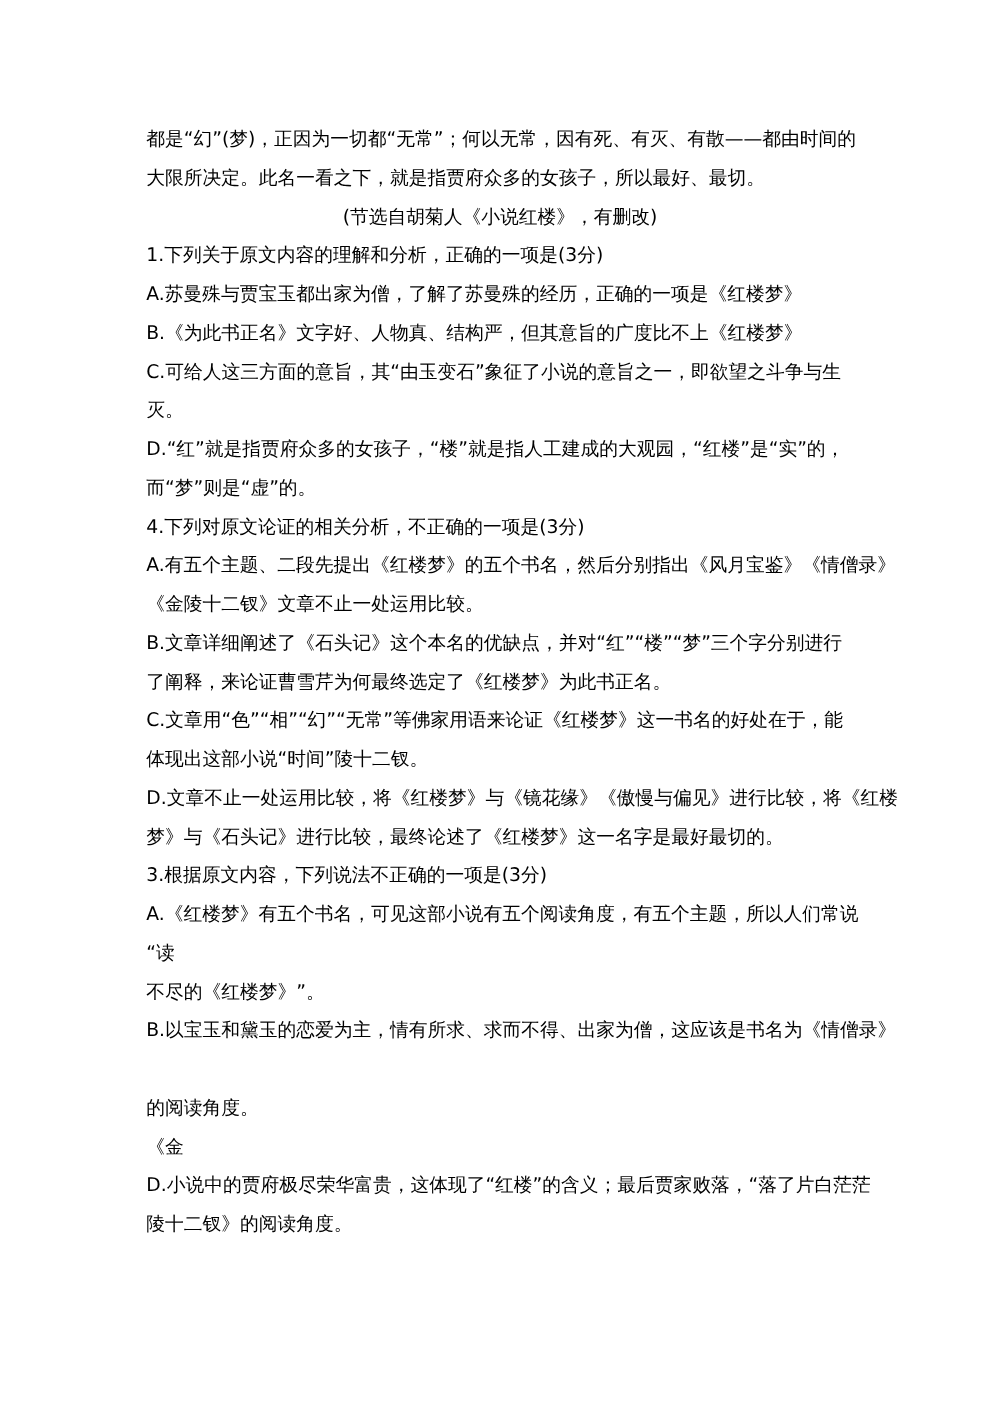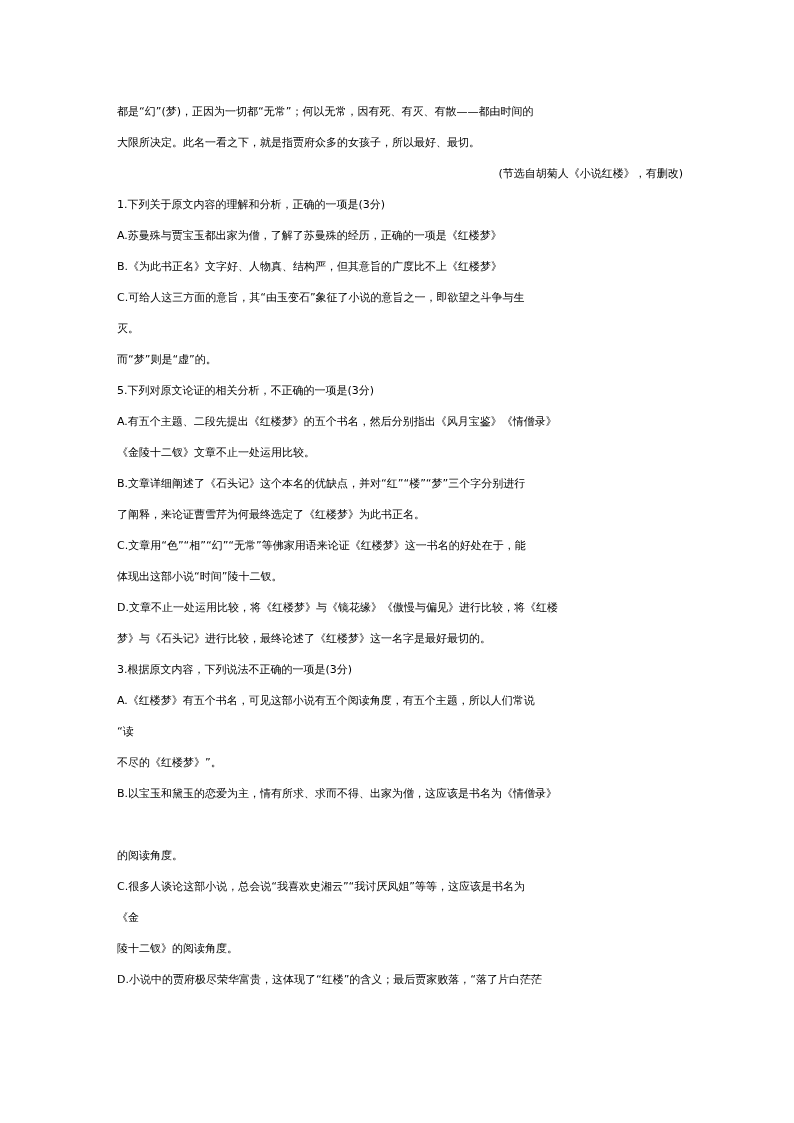--- a/index.html
+++ b/index.html
@@ -6,73 +6,73 @@
     margin: 0;
     padding: 0;
     background: #ffffff;
   }
   .page {
     position: relative;
     width: 794px;
     height: 1123px;
     background: #ffffff;
     font-family: "DejaVu Sans", "Liberation Sans", sans-serif;
-    font-size: 11px;
+    font-size: 15px;
     color: #000000;
     overflow: hidden;
   }
   .content {
     position: absolute;
     left: 117px;
     top: 96px;
     width: 566px;
   }
   .line {
     height: 31px;
     line-height: 31px;
     white-space: nowrap;
     text-align: left;
   }
   .line.right {
-    text-align: right;
+    text-align: center;
   }
 </style>
 </head>
 <body>
 
 <div class="page">
   <div class="content">
 
     <div class="line">都是“幻”(梦)，正因为一切都“无常”；何以无常，因有死、有灭、有散——都由时间的</div>
     <div class="line">大限所决定。此名一看之下，就是指贾府众多的女孩子，所以最好、最切。</div>
     <div class="line right">(节选自胡菊人《小说红楼》，有删改)</div>
 
     <div class="line">1.下列关于原文内容的理解和分析，正确的一项是(3分)</div>
     <div class="line">A.苏曼殊与贾宝玉都出家为僧，了解了苏曼殊的经历，正确的一项是《红楼梦》</div>
     <div class="line">B.《为此书正名》文字好、人物真、结构严，但其意旨的广度比不上《红楼梦》</div>
     <div class="line">C.可给人这三方面的意旨，其“由玉变石”象征了小说的意旨之一，即欲望之斗争与生</div>
     <div class="line">灭。</div>
+    <div class="line">D.“红”就是指贾府众多的女孩子，“楼”就是指人工建成的大观园，“红楼”是“实”的，</div>
     <div class="line">而“梦”则是“虚”的。</div>
 
-    <div class="line">5.下列对原文论证的相关分析，不正确的一项是(3分)</div>
+    <div class="line">4.下列对原文论证的相关分析，不正确的一项是(3分)</div>
     <div class="line">A.有五个主题、二段先提出《红楼梦》的五个书名，然后分别指出《风月宝鉴》《情僧录》</div>
     <div class="line">《金陵十二钗》文章不止一处运用比较。</div>
     <div class="line">B.文章详细阐述了《石头记》这个本名的优缺点，并对“红”“楼”“梦”三个字分别进行</div>
     <div class="line">了阐释，来论证曹雪芹为何最终选定了《红楼梦》为此书正名。</div>
     <div class="line">C.文章用“色”“相”“幻”“无常”等佛家用语来论证《红楼梦》这一书名的好处在于，能</div>
     <div class="line">体现出这部小说“时间”陵十二钗。</div>
     <div class="line">D.文章不止一处运用比较，将《红楼梦》与《镜花缘》《傲慢与偏见》进行比较，将《红楼</div>
     <div class="line">梦》与《石头记》进行比较，最终论述了《红楼梦》这一名字是最好最切的。</div>
 
     <div class="line">3.根据原文内容，下列说法不正确的一项是(3分)</div>
     <div class="line">A.《红楼梦》有五个书名，可见这部小说有五个阅读角度，有五个主题，所以人们常说</div>
     <div class="line">“读</div>
     <div class="line">不尽的《红楼梦》”。</div>
     <div class="line">B.以宝玉和黛玉的恋爱为主，情有所求、求而不得、出家为僧，这应该是书名为《情僧录》</div>
     <div class="line"></div>
     <div class="line">的阅读角度。</div>
-    <div class="line">C.很多人谈论这部小说，总会说“我喜欢史湘云”“我讨厌凤姐”等等，这应该是书名为</div>
     <div class="line">《金</div>
+    <div class="line">D.小说中的贾府极尽荣华富贵，这体现了“红楼”的含义；最后贾家败落，“落了片白茫茫</div>
     <div class="line">陵十二钗》的阅读角度。</div>
-    <div class="line">D.小说中的贾府极尽荣华富贵，这体现了“红楼”的含义；最后贾家败落，“落了片白茫茫</div>
 
   </div>
 </div>
 
 </body></html>

